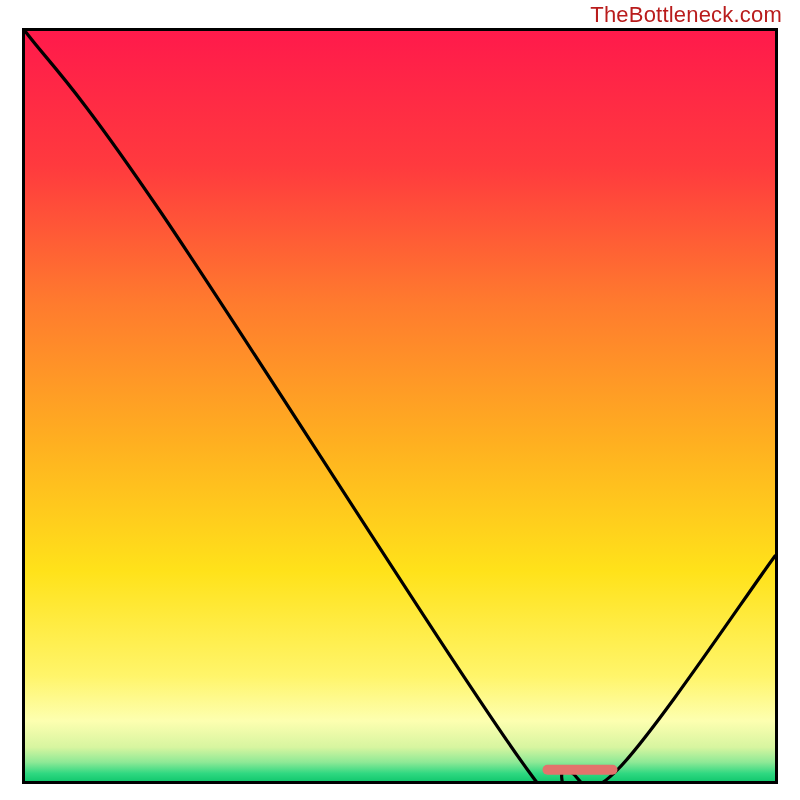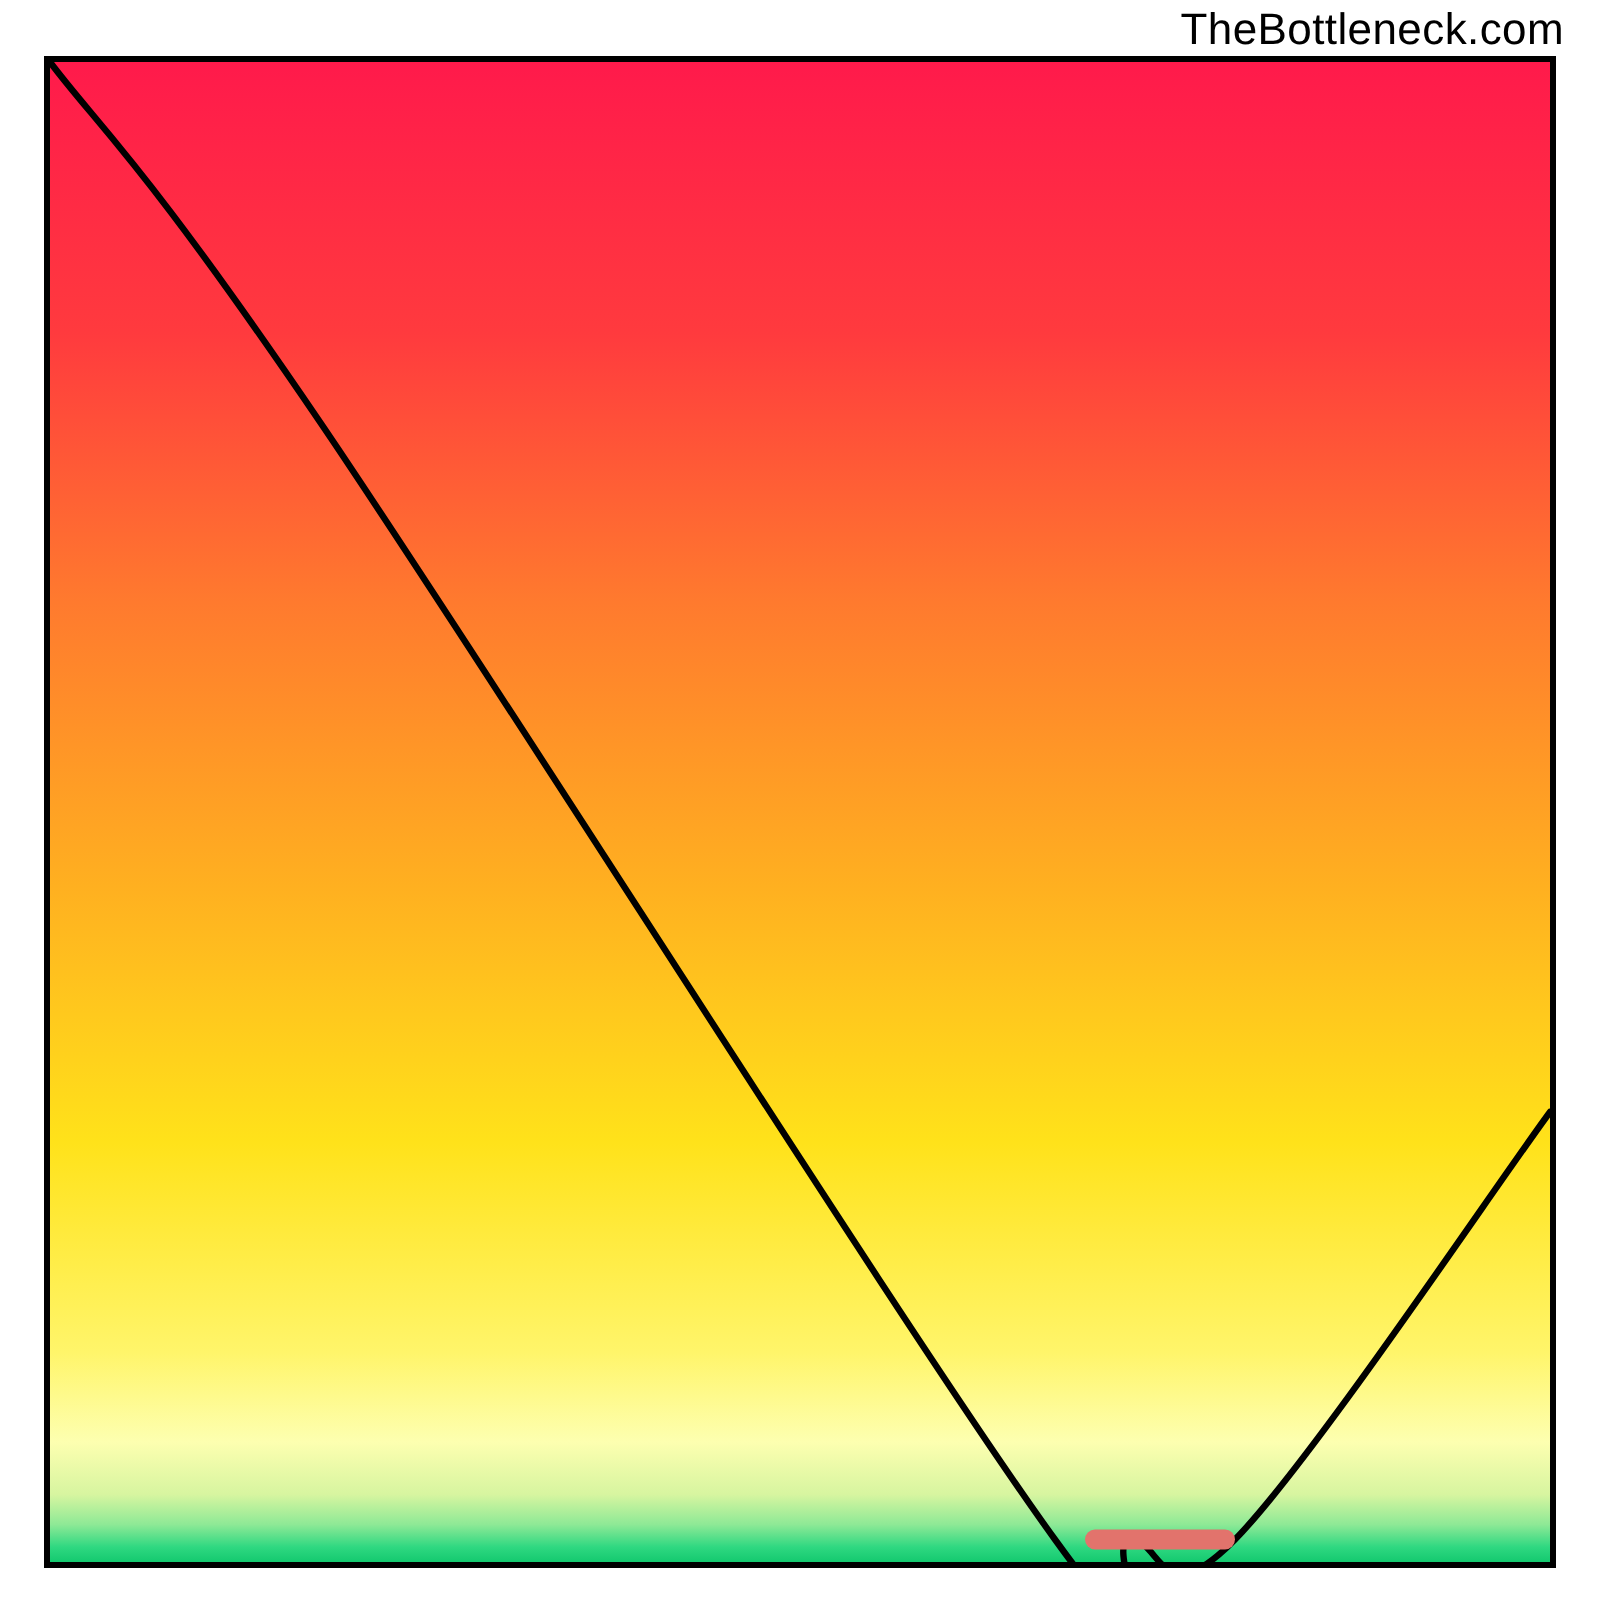--- a/index.html
+++ b/index.html
@@ -9,21 +9,21 @@
     height: 800px;
     background: #ffffff;
     font-family: Arial, Helvetica, sans-serif;
     overflow: hidden;
   }
   .watermark {
     position: absolute;
     top: 2px;
     right: 18px;
     font-size: 22px;
-    color: #000000;
+    color: #b91c1c;
     font-weight: 500;
     letter-spacing: 0.2px;
   }
   .chart-wrap {
     position: absolute;
     left: 22px;
     top: 28px;
     width: 756px;
     height: 756px;
   }

